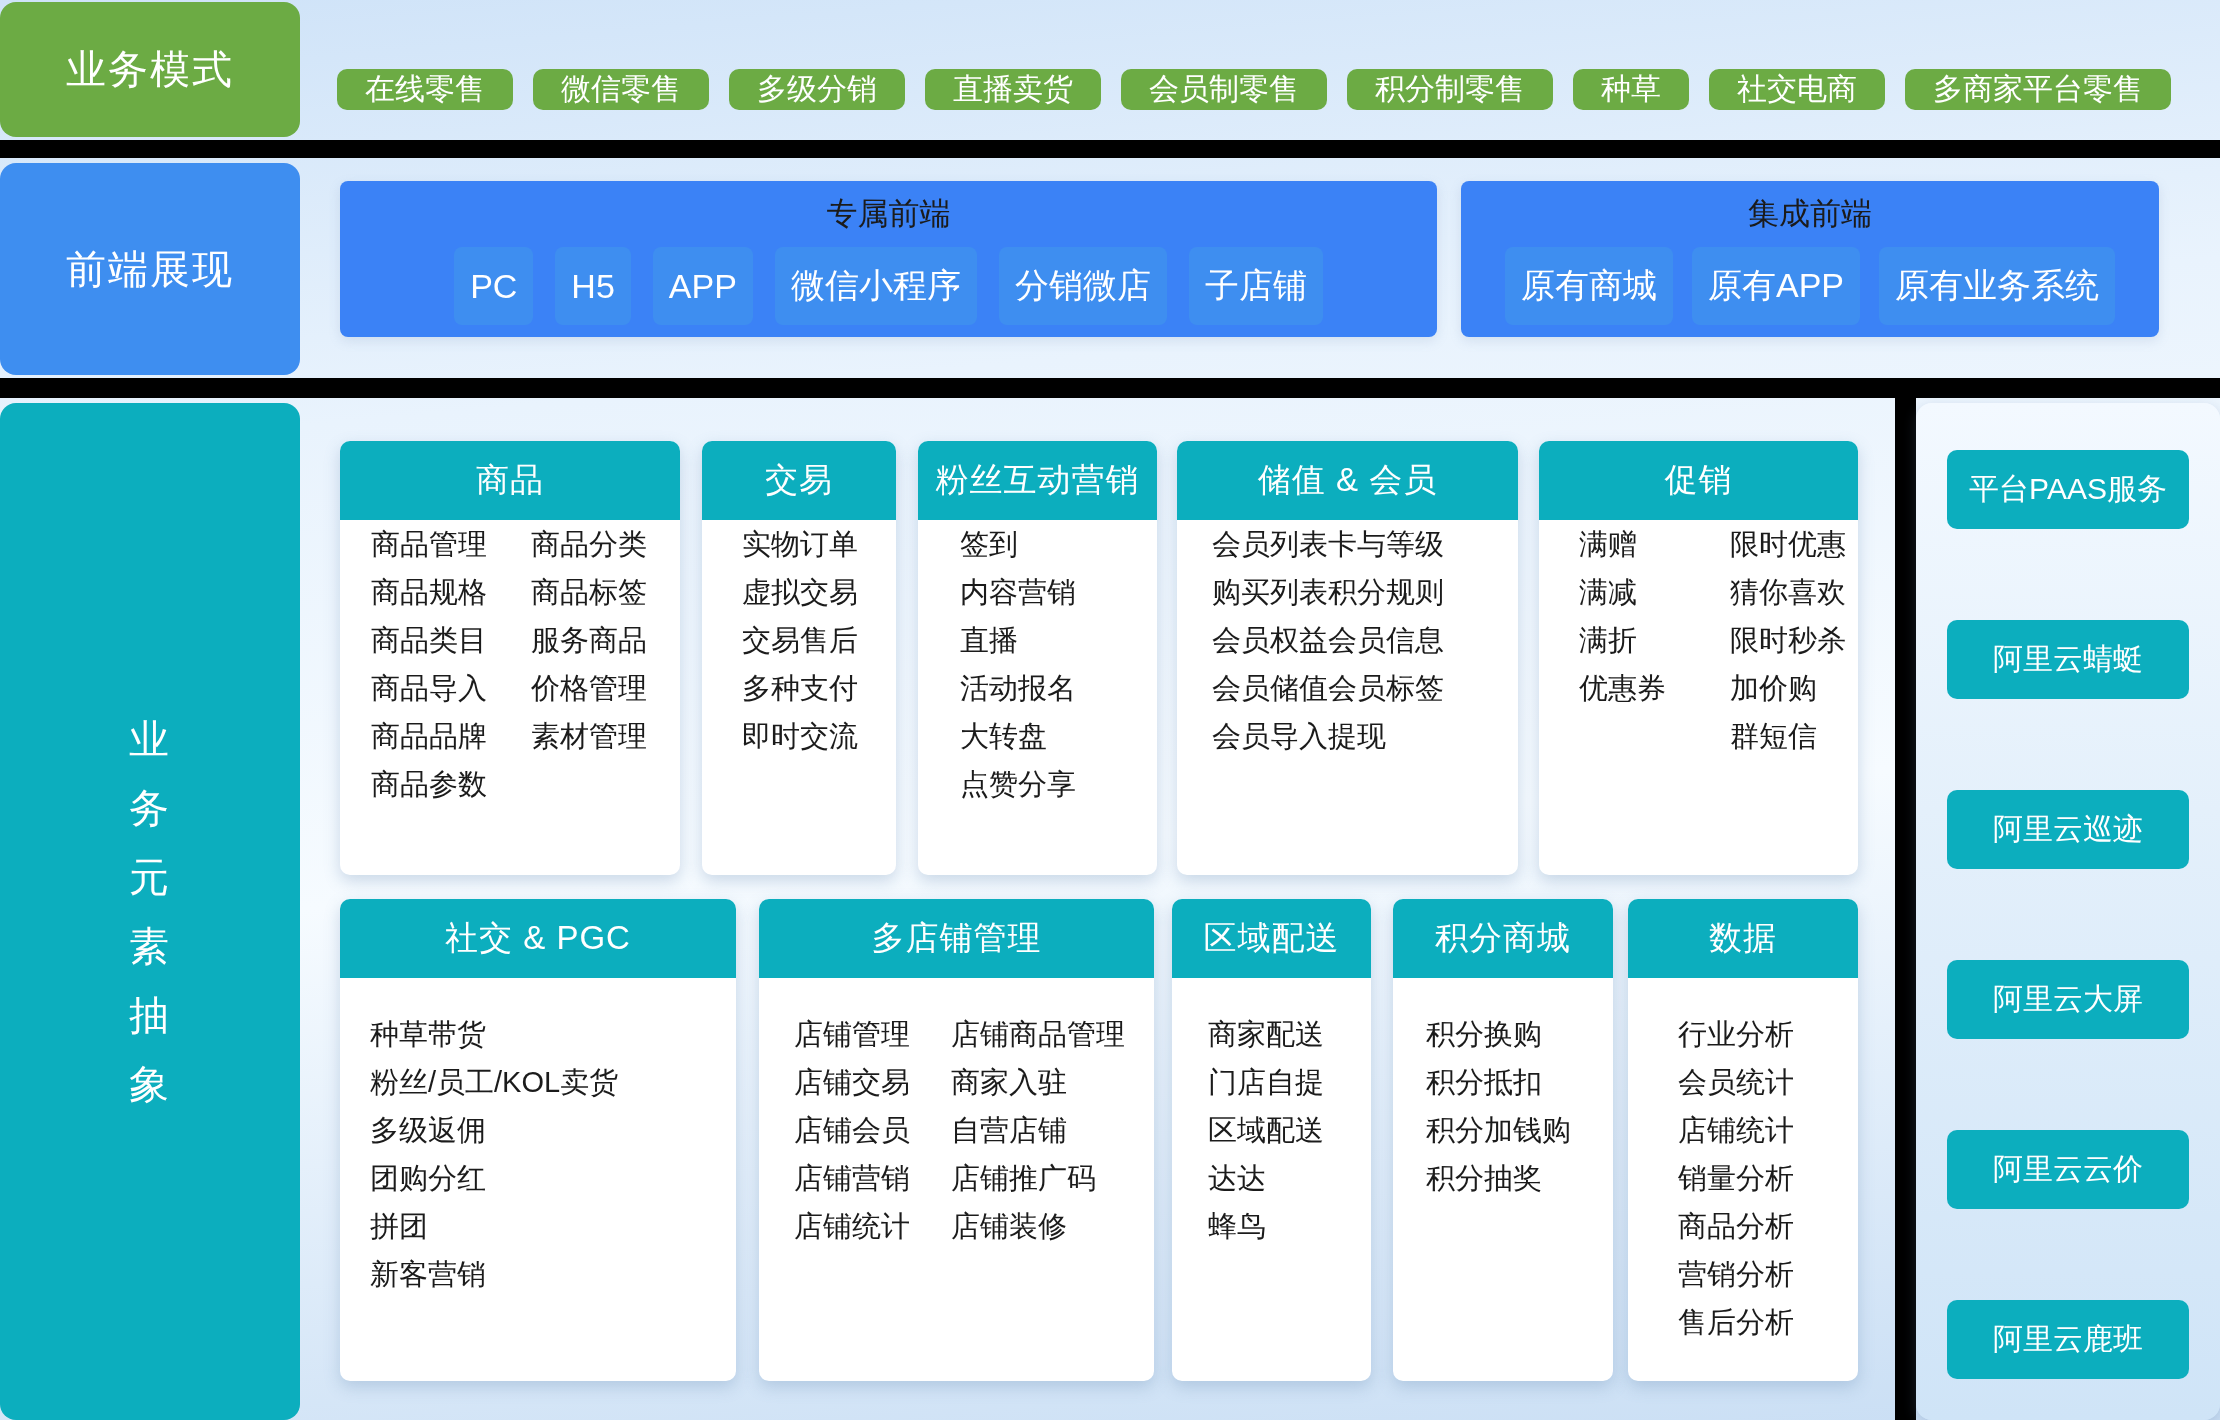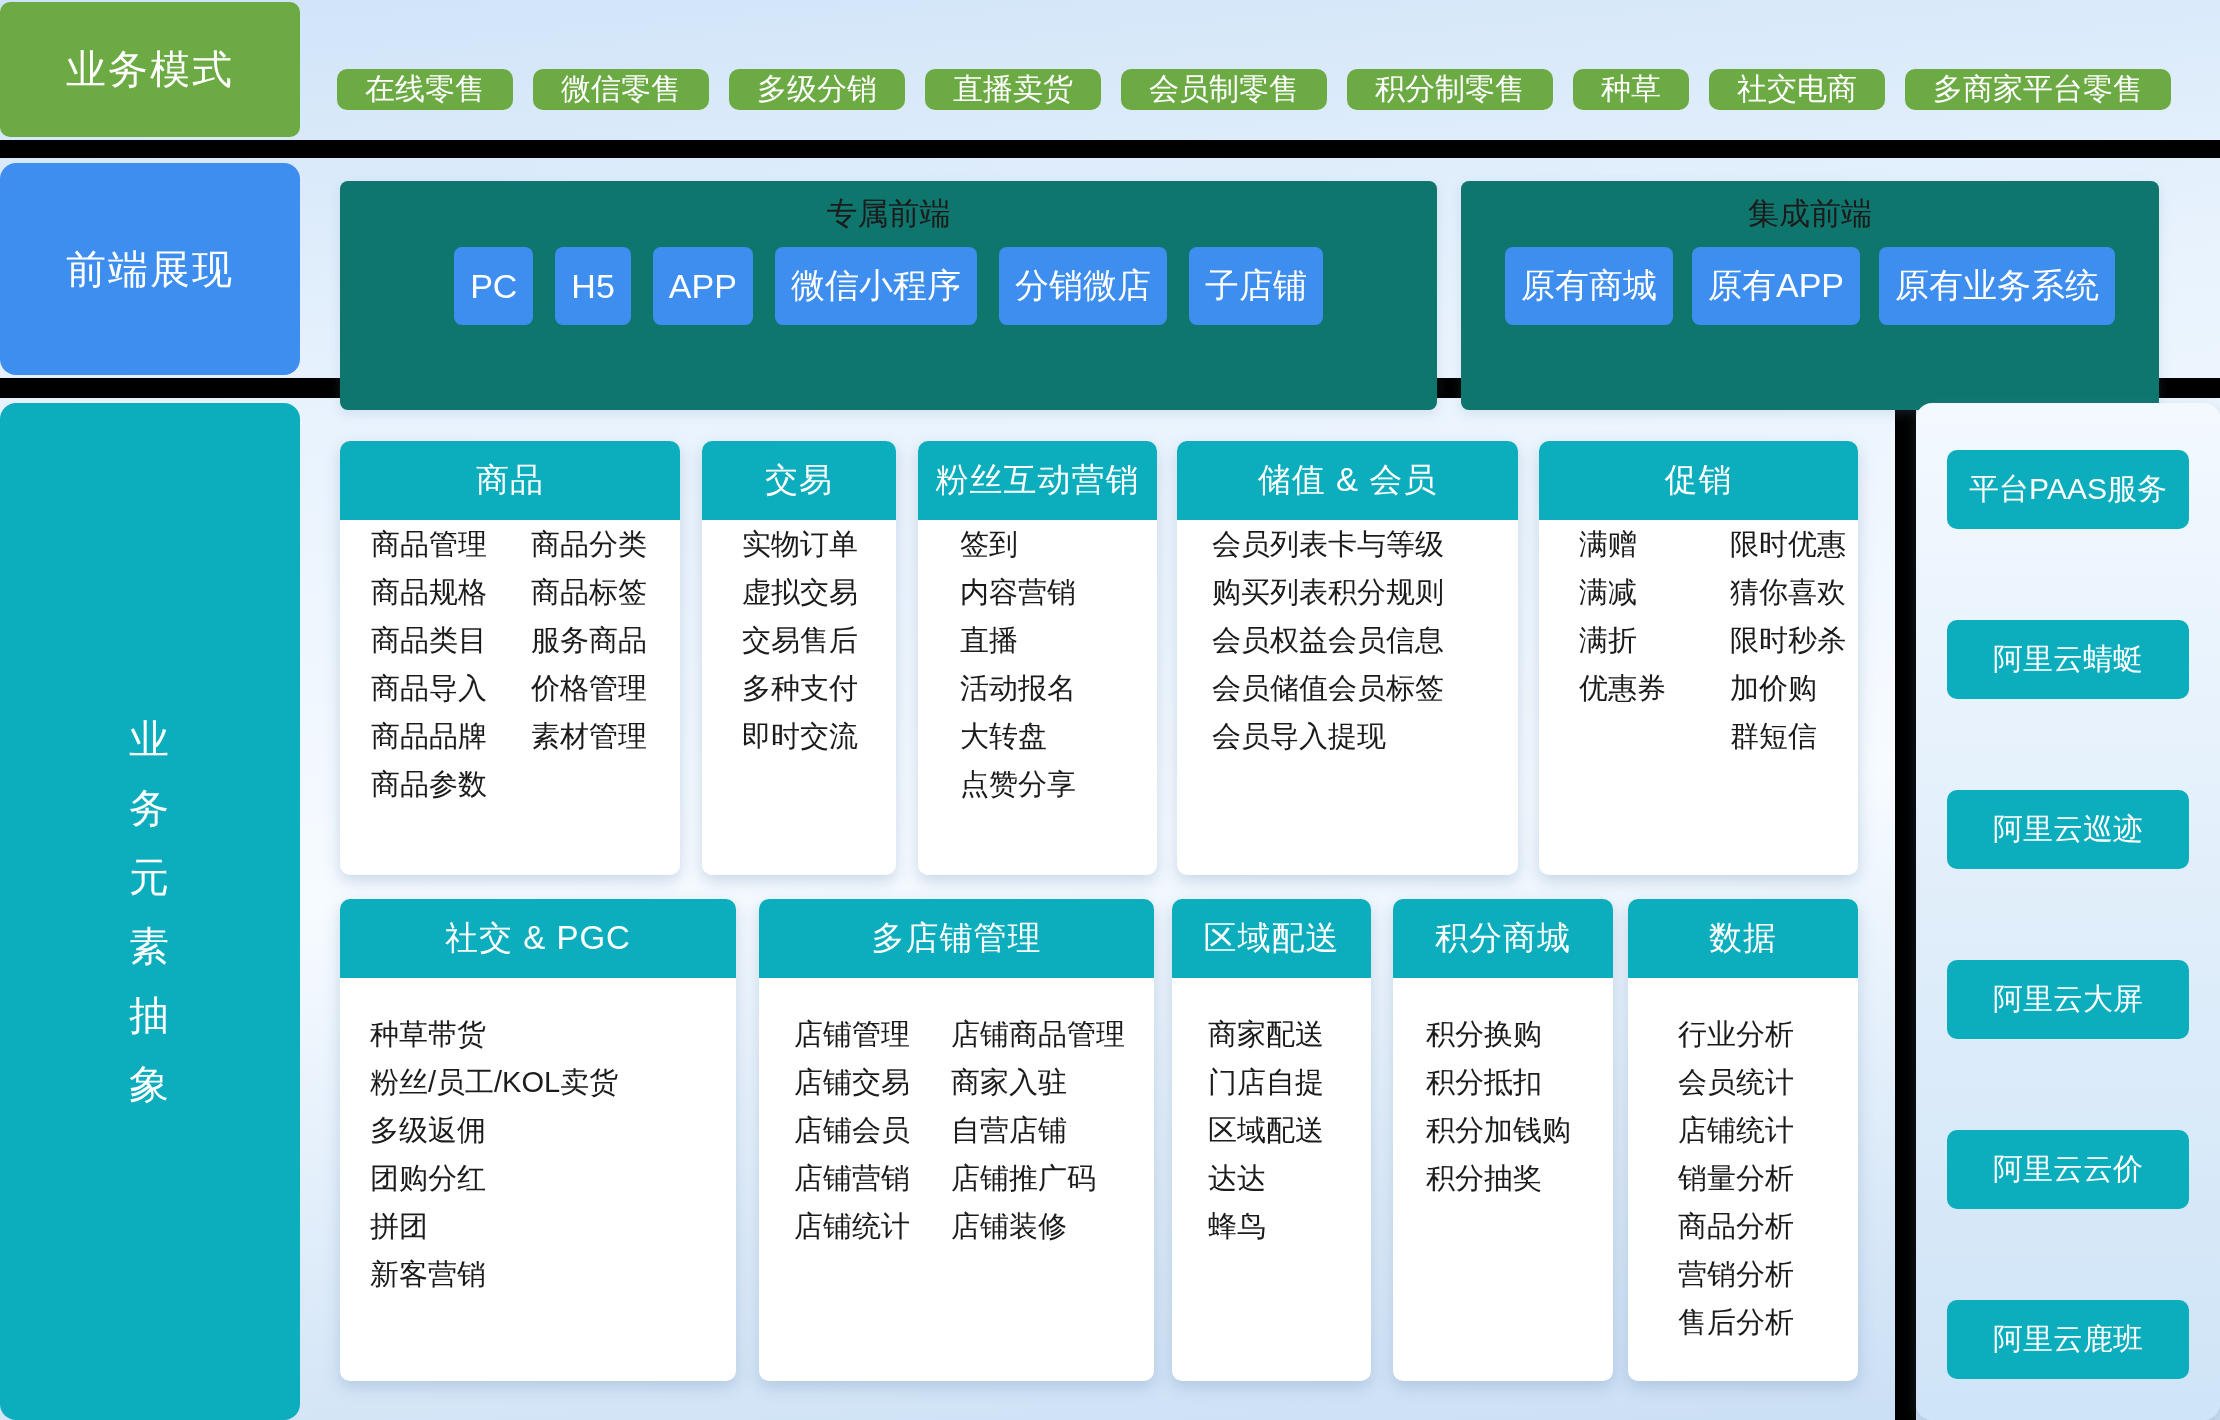--- a/index.html
+++ b/index.html
@@ -19,33 +19,33 @@
 
   
   .hband{left:0;width:2220px;background:#000;}
   .hband-1{top:140px;height:18px;}
   .hband-2{top:378px;height:20px;}
   .vband{left:1895px;top:398px;width:21px;height:1022px;background:#000;}
 
   
   .rail{left:0;width:300px;border-radius:16px;display:flex;align-items:center;justify-content:center;
         color:#fff;font-size:40px;font-weight:500;letter-spacing:2px;}
-  .rail-business{top:2px;height:135px;background:var(--green);border-radius:10px;}
+  .rail-business{top:2px;height:135px;background:var(--green);}
   .rail-frontend{top:163px;height:212px;background:var(--blue);}
   .rail-abstraction{top:403px;height:1017px;background:var(--teal);}
   .rail-abstraction .vtext{display:flex;flex-direction:column;align-items:center;gap:14px;
         font-size:40px;color:#fff;font-weight:500;}
 
   
   .chip-row{left:337px;top:28px;height:82px;display:flex;gap:20px;align-items:flex-end;}
   .chip{background:var(--green);color:#fff;font-size:30px;border-radius:10px;
         display:flex;align-items:center;justify-content:center;padding:0 28px;white-space:nowrap;}
 
   
-  .panel{background:#0f766e;border-radius:8px;top:181px;height:229px;
+  .panel{background:#3b82f6;border-radius:8px;top:181px;height:156px;
          display:flex;flex-direction:column;align-items:center;
          box-shadow:0 4px 12px rgba(110,140,180,.18);}
   .panel-dedicated{left:340px;width:1097px;}
   .panel-integrated{left:1461px;width:698px;}
   .panel-title{margin-top:12px;font-size:31px;color:var(--ink);font-weight:500;}
   .panel-buttons{margin-top:12px;display:flex;gap:22px;height:78px;}
   .panel-integrated .panel-buttons{gap:19px;}
   .btn-blue{background:var(--blue);color:#fff;font-size:34px;border-radius:8px;
         display:flex;align-items:center;justify-content:center;padding:0 16px;white-space:nowrap;}
 

